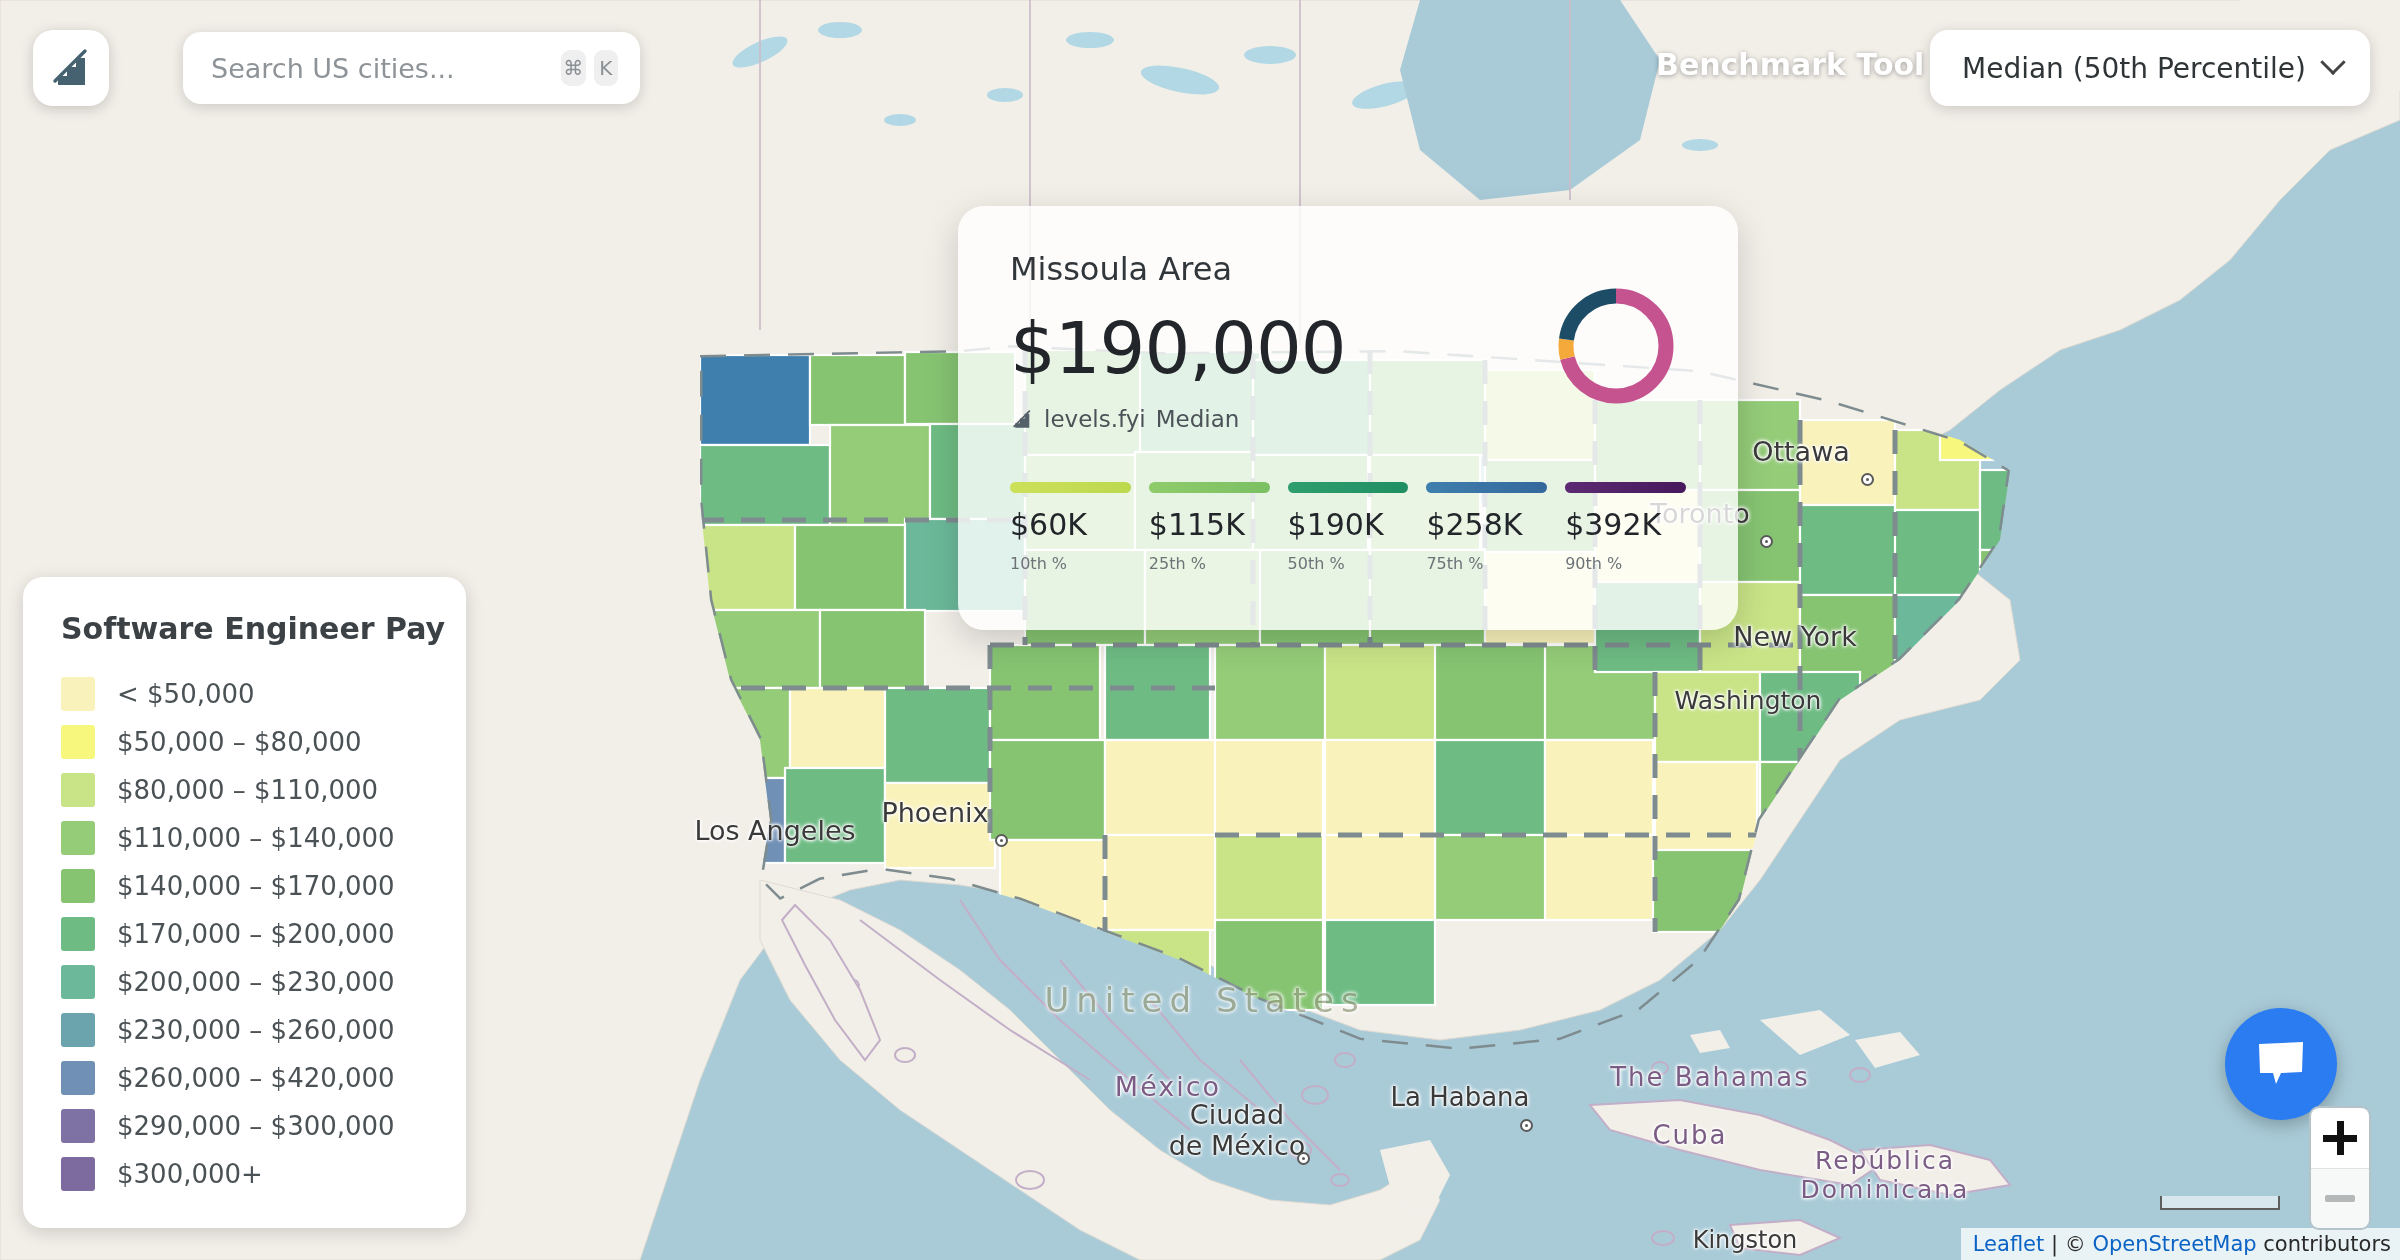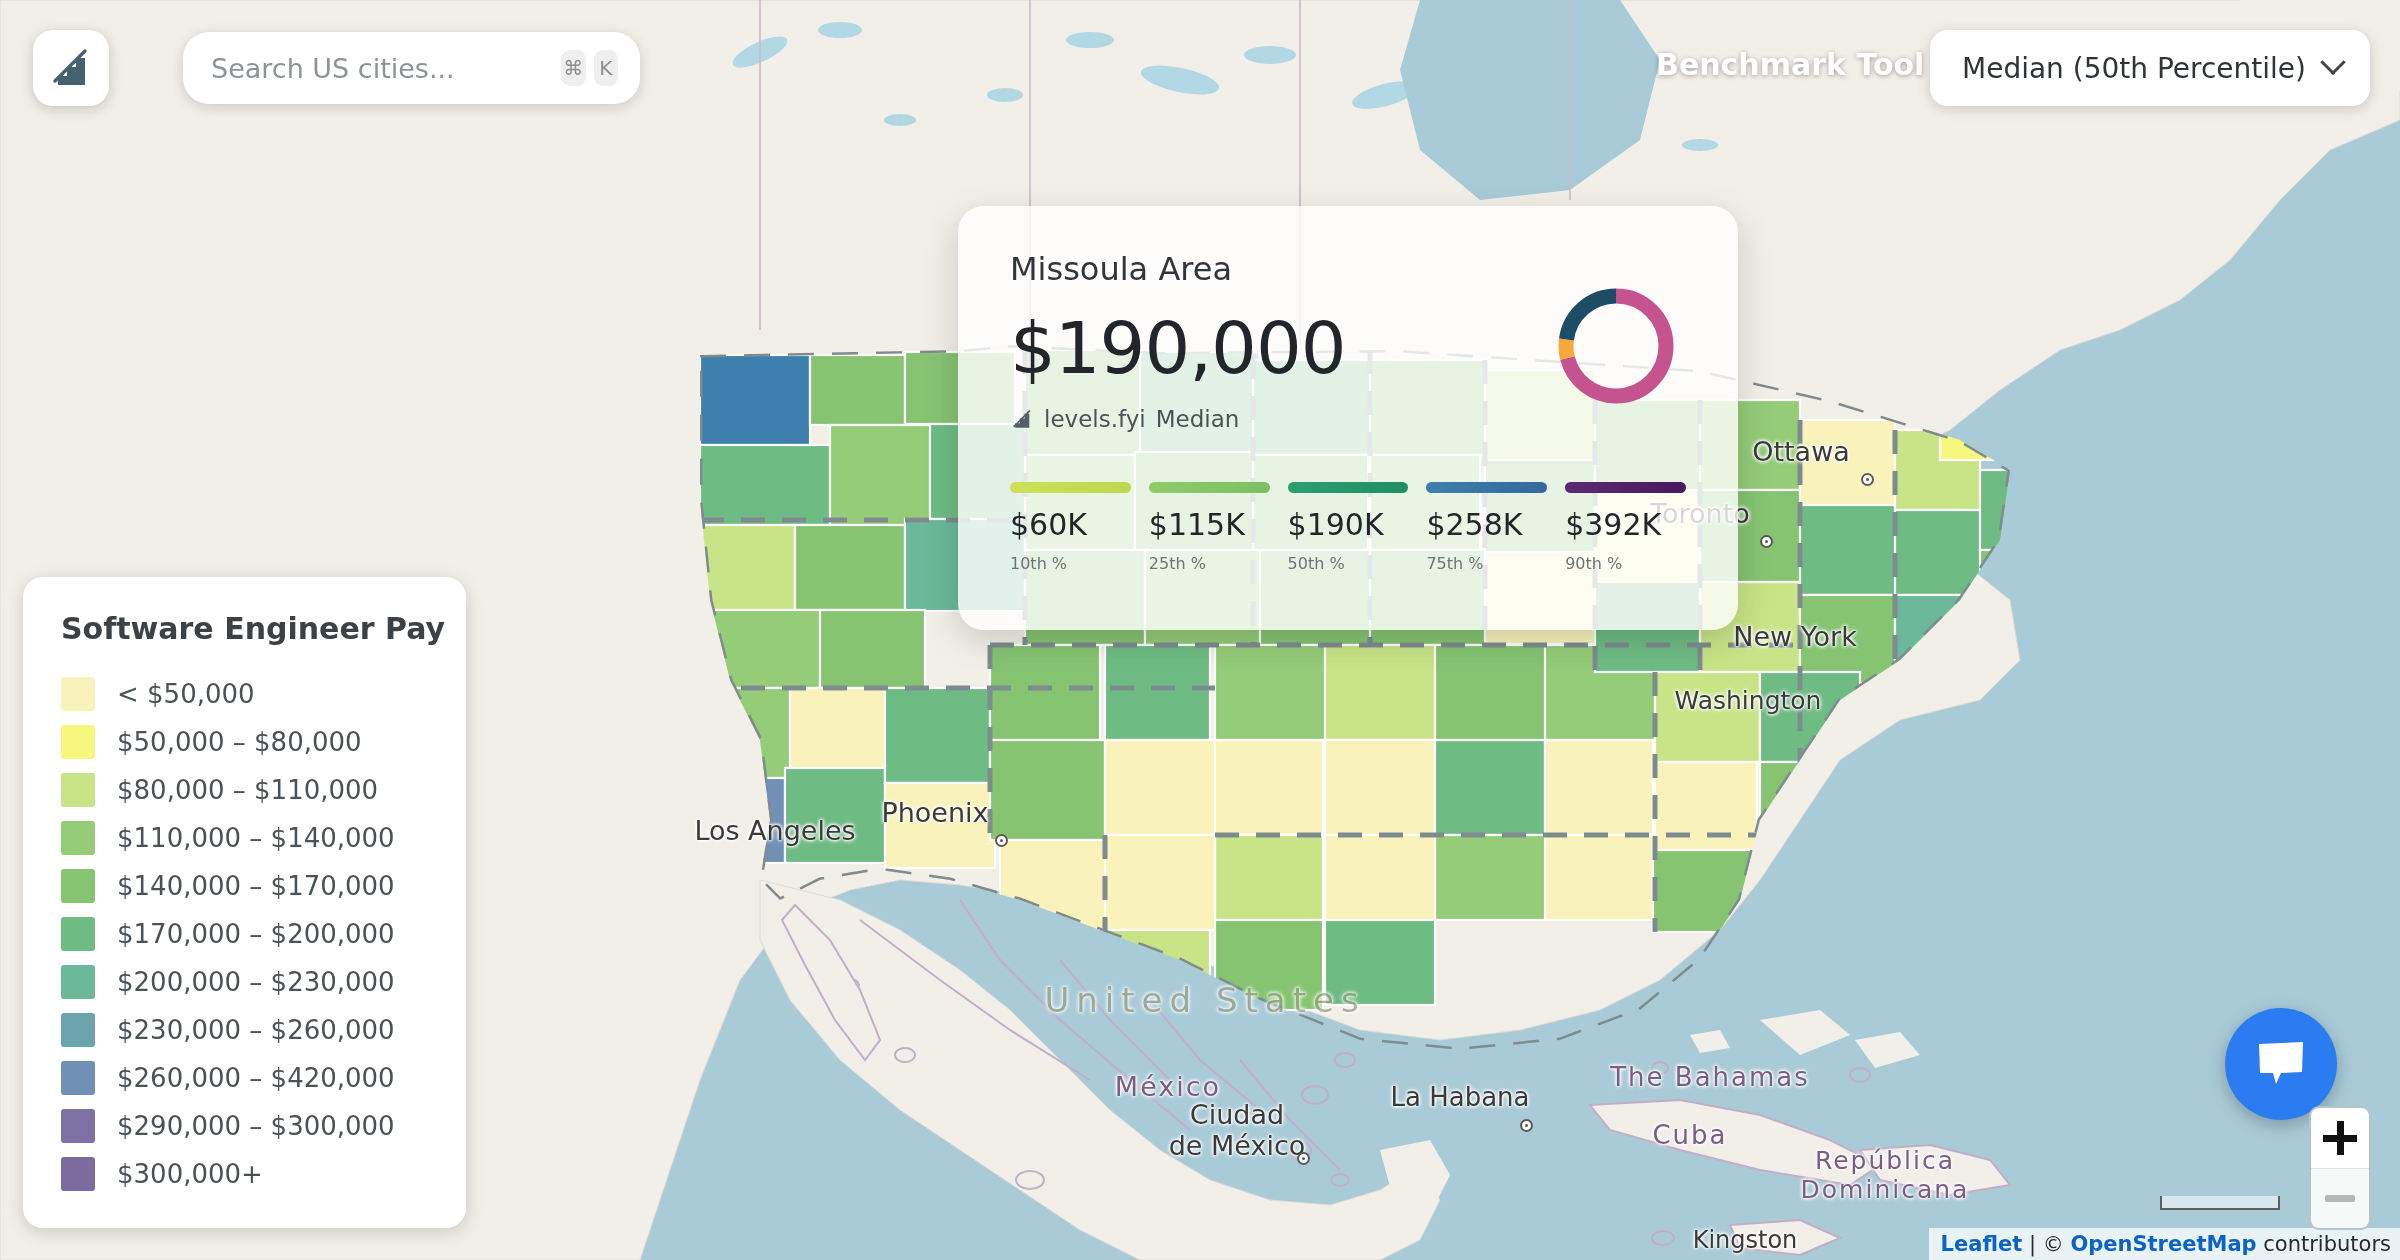--- a/index.html
+++ b/index.html
@@ -37,21 +37,21 @@
   
   .logo-btn {
     position: absolute; left: 33px; top: 30px;
     width: 76px; height: 76px; border-radius: 20px;
     background: #fff; box-shadow: 0 3px 14px rgba(0,0,0,.18);
     display: flex; align-items: center; justify-content: center;
     cursor: pointer; z-index: 40;
   }
   .search-bar {
     position: absolute; left: 183px; top: 32px;
-    width: 457px; height: 72px; border-radius: 26px;
+    width: 457px; height: 72px; border-radius: 18px;
     background: #fff; box-shadow: 0 3px 14px rgba(0,0,0,.16);
     display: flex; align-items: center; padding: 0 22px 0 28px;
     z-index: 40;
   }
   .search-ph {
     flex: 1; font-size: 27px; color: #8e9398;
     font-family: "DejaVu Sans", sans-serif;
     border: none; outline: none; background: transparent;
   }
   .search-ph::placeholder { color: #8e9398; opacity: 1; }
@@ -161,21 +161,21 @@
   .z-plus-v { position:absolute; width: 7px; height: 34px; background: #111; }
   .z-minus { width: 30px; height: 7px; background: #b4b8b9; border-radius: 2px;}
 
   
   .attrib {
     position: absolute; right: 0; bottom: 0; z-index: 36;
     background: rgba(255,255,255,.75);
     font-size: 21px; padding: 4px 9px 4px 12px;
     font-family: "DejaVu Sans", sans-serif; color: #2a2a2a;
   }
-  .attrib a { color: #0b63c5; text-decoration: none; font-weight: bold; }
+  .attrib a { color: #0b63c5; text-decoration: none; }
   .scalebar {
     position: absolute; right: 120px; bottom: 50px; z-index: 36;
     width: 120px; height: 14px;
     border: 2px solid #5e5e5e; border-top: none; background: rgba(255,255,255,.55);
   }
 </style>
 </head>
 <body>
 
 <div id="app">

